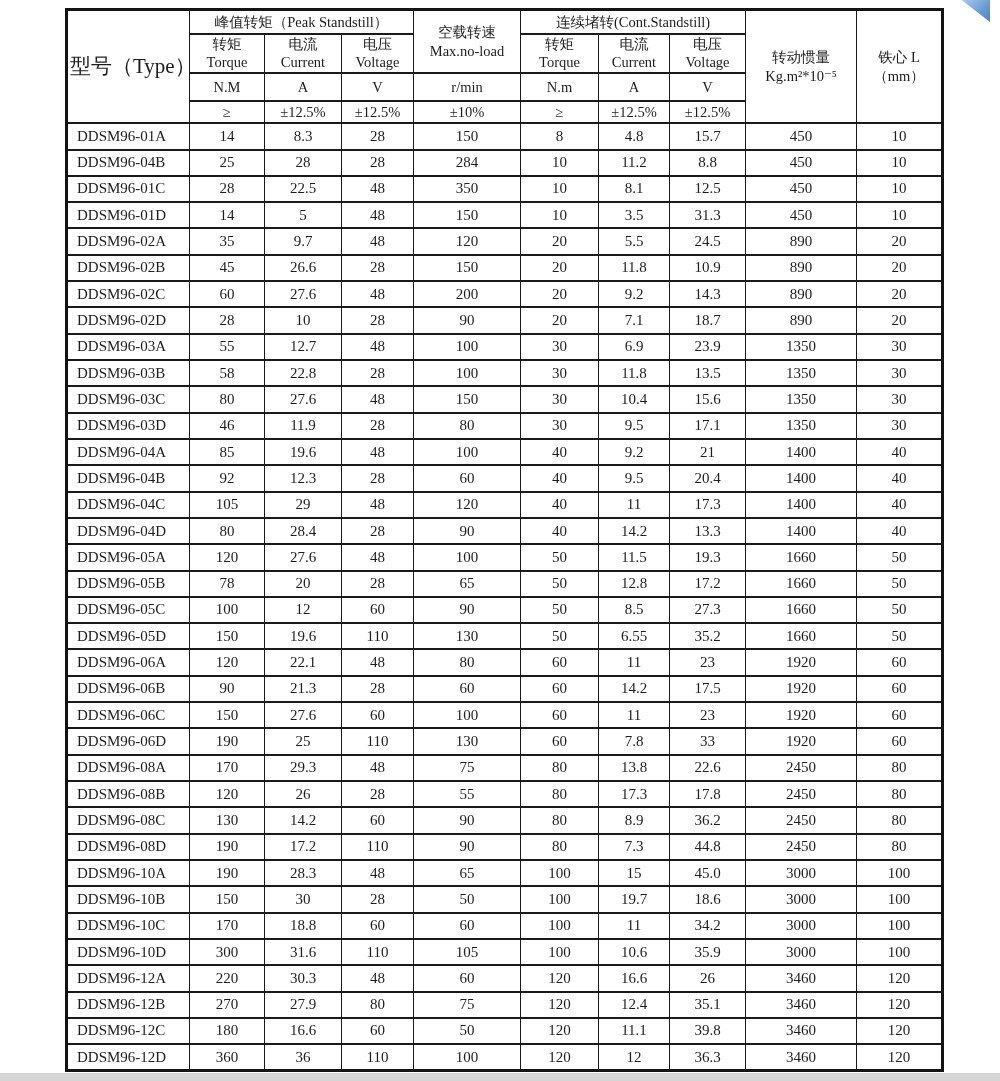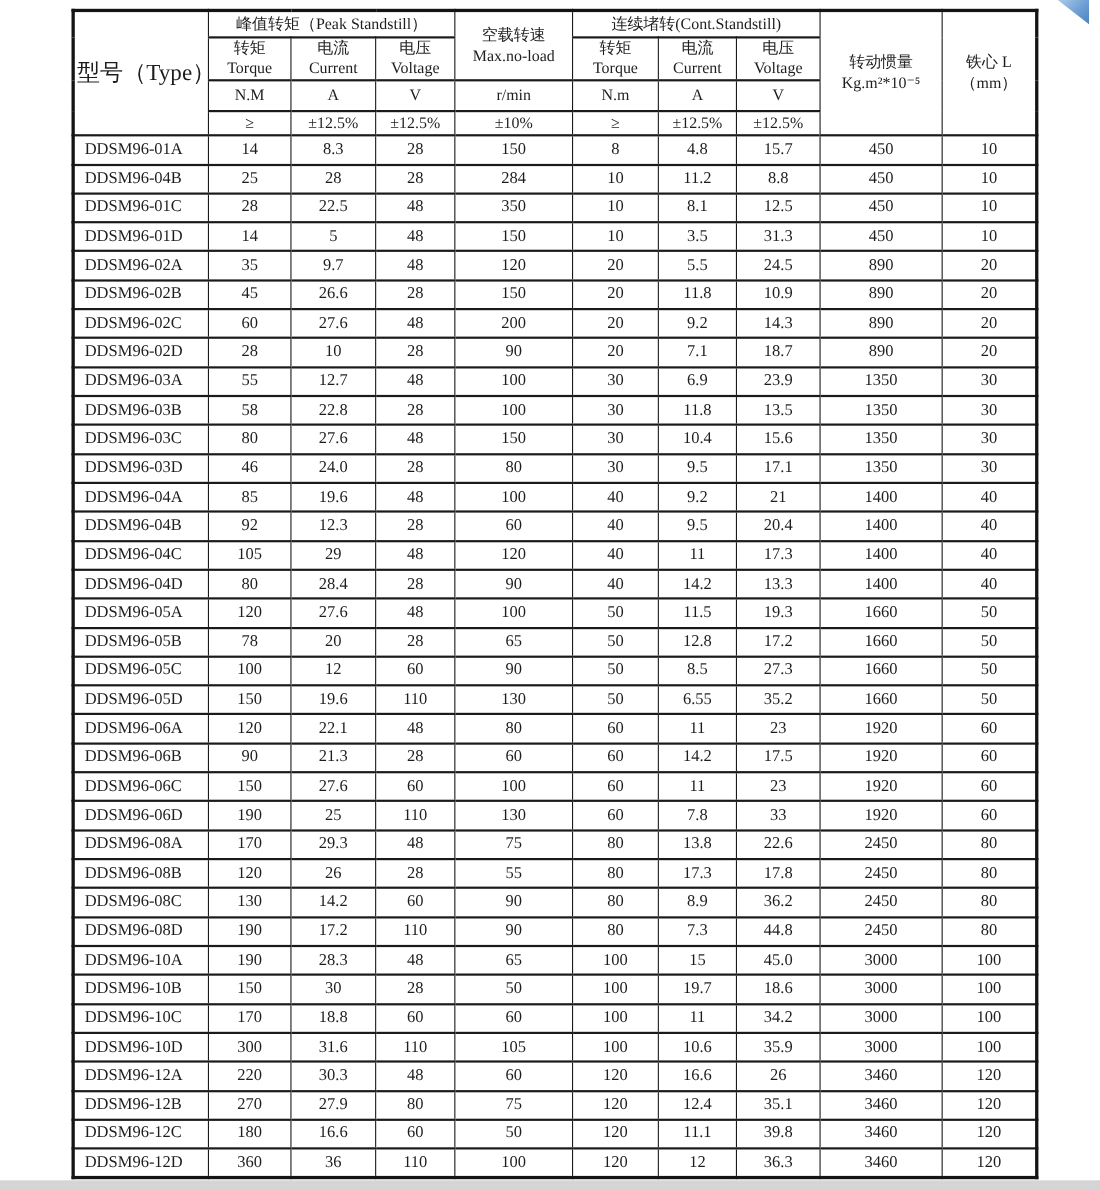--- a/index.html
+++ b/index.html
@@ -262,21 +262,21 @@
           <td class="num">150</td>
           <td class="num">30</td>
           <td class="num">10.4</td>
           <td class="num">15.6</td>
           <td class="num">1350</td>
           <td class="num">30</td>
         </tr>
         <tr>
           <td class="model">DDSM96-03D</td>
           <td class="num">46</td>
-          <td class="num">24.0</td>
+          <td class="num">11.9</td>
           <td class="num">28</td>
           <td class="num">80</td>
           <td class="num">30</td>
           <td class="num">9.5</td>
           <td class="num">17.1</td>
           <td class="num">1350</td>
           <td class="num">30</td>
         </tr>
         <tr>
           <td class="model">DDSM96-04A</td>

